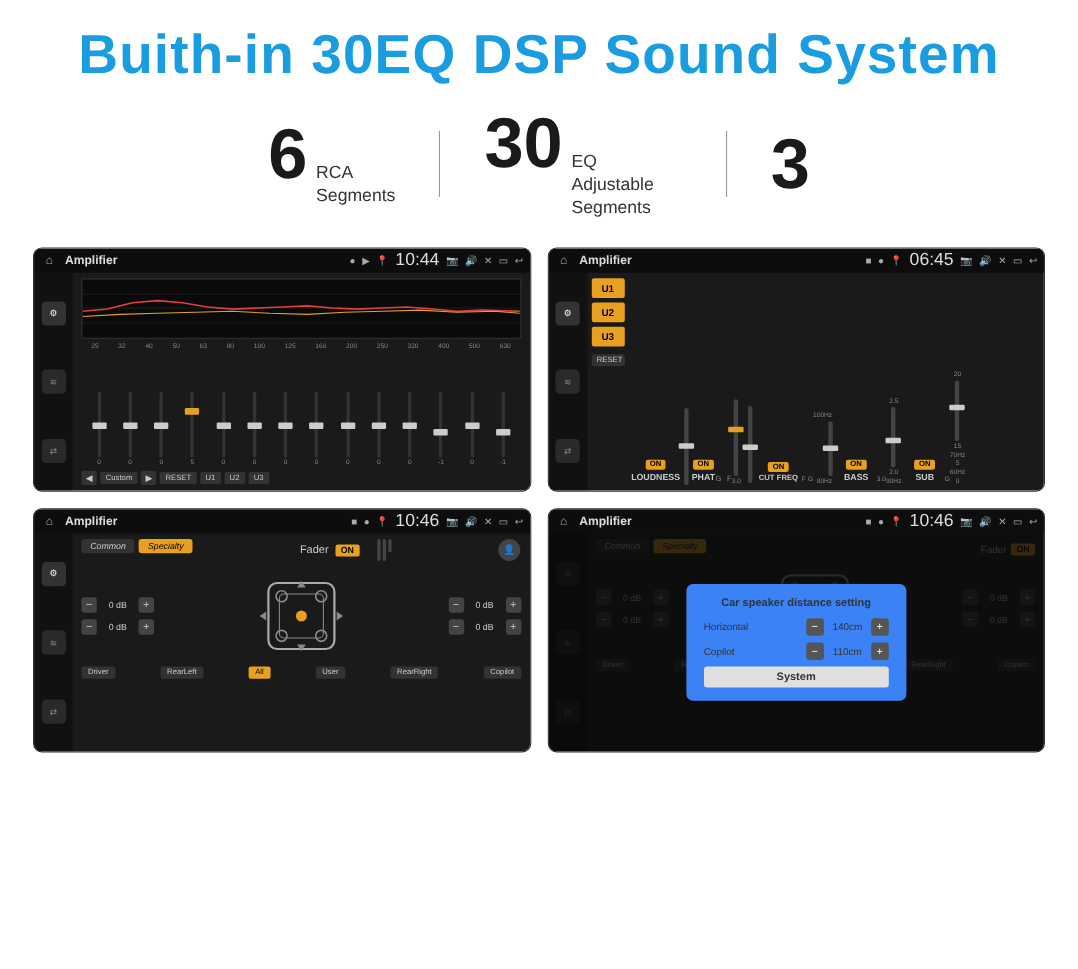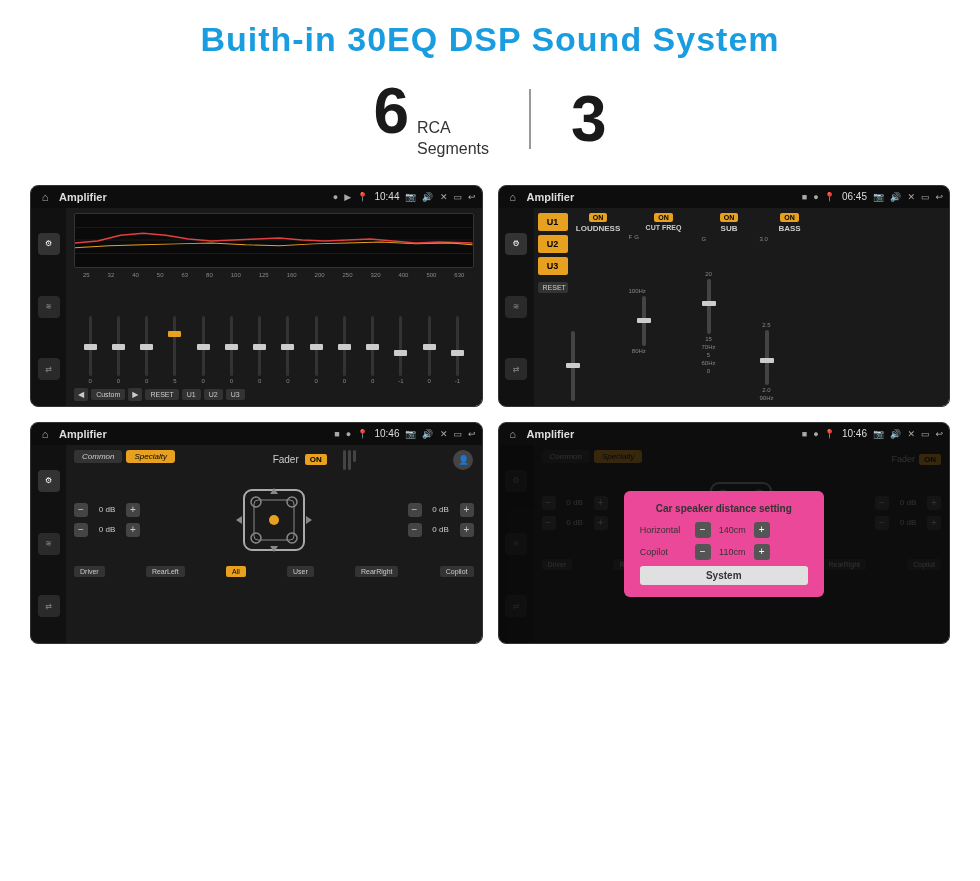--- a/index.html
+++ b/index.html
@@ -11,21 +11,21 @@
       overflow: hidden;
     }
 
     .page-container {
       width: 980px;
       padding: 20px 30px;
     }
 
     .main-title {
       text-align: center;
-      font-size: 34px;
+      font-size: 50px;
       font-weight: 900;
       color: #1a9de0;
       margin-bottom: 20px;
       letter-spacing: 1px;
     }
 
     .stats-row {
       display: flex;
       justify-content: center;
       align-items: center;
@@ -101,21 +101,21 @@
     }
 
     .status-label {
       font-size: 11px;
       color: #ddd;
       font-weight: bold;
       flex: 1;
     }
 
     .status-time {
-      font-size: 10px;
+      font-size: 16px;
       color: #ddd;
     }
 
     .status-icon-small {
       font-size: 9px;
       color: #aaa;
     }
 
     
     .eq-screen {
@@ -281,22 +281,21 @@
     }
 
     .crossover-channels {
       display: flex;
       gap: 3px;
       flex: 1;
     }
 
     .channel-col {
       display: flex;
-      flex-direction: column;
-      align-items: flex-start;
+      align-items: flex-end;
       width: 55px;
     }
 
     .channel-header {
       display: flex;
       flex-direction: column;
       align-items: center;
       margin-bottom: 3px;
       width: 100%;
     }
@@ -513,37 +512,38 @@
       right: 0;
       bottom: 0;
       background: rgba(0,0,0,0.5);
       display: flex;
       align-items: center;
       justify-content: center;
       z-index: 10;
     }
 
     .dialog-box {
-      background: #ec4899;
+      background: #3b82f6;
       border-radius: 6px;
       padding: 12px 16px;
       width: 200px;
     }
 
     .dialog-title {
       font-size: 10px;
       font-weight: bold;
       color: #333;
       text-align: center;
       margin-bottom: 8px;
     }
 
     .dialog-row {
       display: flex;
       align-items: center;
+      justify-content: space-between;
       margin-bottom: 6px;
     }
 
     .dialog-field-label {
       font-size: 9px;
       color: #333;
       width: 55px;
     }
 
     .dialog-value-control {
@@ -619,20 +619,27 @@
 
   <div class="stats-row">
     <div class="stat-item">
       <span class="stat-number">6</span>
       <span class="stat-desc">
         <span>RCA</span><br>
         <span>Segments</span>
       </span>
     </div>
     <div class="stat-divider"></div>
+    <div class="stat-item">
+      <span class="stat-number">30</span>
+      <span class="stat-desc">
+        <span>EQ Adjustable</span><br>
+        <span>Segments</span>
+      </span>
+    </div>
     <div class="stat-divider"></div>
     <div class="stat-item">
       <span class="stat-number">3</span>
     </div>
   </div>
 
   <div class="screens-grid">
 
     <div class="screen-wrapper">
       <div class="screen">
@@ -820,74 +827,98 @@
                 <div class="channel-header">
                   <div class="channel-on-badge">ON</div>
                   <div class="channel-name">LOUDNESS</div>
                 </div>
                 <div class="channel-slider-area">
                   <div class="vert-slider" style="height:70px;">
                     <div class="vert-slider-thumb" style="top:32px;"></div>
                   </div>
                 </div>
               </div>
+              <div class="channel-col">
+                <div class="channel-header">
+                  <div class="channel-on-badge">ON</div>
+                  <div class="channel-name">PHAT</div>
+                </div>
+                <div style="font-size:7px; color:#888; margin-bottom:2px; display:flex; gap:5px;">
+                  <span>G</span>
+                    <span>F</span>
+                </div>
+                <div class="channel-slider-area" style="flex-direction:row; gap:6px;">
+                  <div style="display:flex; flex-direction:column; align-items:center; font-size:6px; color:#888; gap:2px;">
+                    <div class="vert-slider" style="height:70px;">
+                      <div class="vert-slider-thumb" style="top:25px; background:#e8a020;"></div>
+                    </div>
+                    <span>3.0</span>
+                  </div>
+                  <div style="display:flex; flex-direction:column; align-items:center; font-size:6px; color:#888; gap:2px;">
+                    <div class="vert-slider" style="height:70px;">
+                      <div class="vert-slider-thumb" style="top:35px;"></div>
+                    </div>
+                    <span></span>
+                  </div>
+                </div>
+              </div>
               <div class="channel-col" style="width:70px;">
                 <div class="channel-header">
                   <div class="channel-on-badge">ON</div>
                   <div class="channel-name" style="font-size:7px;">CUT FREQ</div>
                 </div>
                 <div style="font-size:6px; color:#888; margin-bottom:2px; display:flex; gap:2px; justify-content:center;">
                   <span>F</span>
                     <span>G</span>
                 </div>
                 <div class="channel-slider-area" style="flex-direction:column; font-size:6px; color:#888; gap:2px;">
                   <span>100Hz</span>
                   <div class="vert-slider" style="height:50px;">
                     <div class="vert-slider-thumb" style="top:22px;"></div>
                   </div>
                   <span>80Hz</span>
+                </div>
+              </div>
+              <div class="channel-col" style="width:60px;">
+                <div class="channel-header">
+                  <div class="channel-on-badge">ON</div>
+                  <div class="channel-name">BASS</div>
+                </div>
+                <div style="font-size:6px; color:#888; margin-bottom:2px; display:flex; gap:4px; justify-content:center;">
+                  <span>3.0</span>
+                </div>
+                <div class="channel-slider-area" style="gap:4px;">
+                  <div style="display:flex; flex-direction:column; align-items:center; gap:2px; font-size:6px; color:#888;">
+                    <span>2.5</span>
+                    <div class="vert-slider" style="height:55px;">
+                      <div class="vert-slider-thumb" style="top:28px;"></div>
+                    </div>
+                    <span>2.0</span>
+                    <span>90Hz</span>
+                  </div>
                 </div>
               </div>
               <div class="channel-col">
                 <div class="channel-header">
                   <div class="channel-on-badge">ON</div>
                   <div class="channel-name">SUB</div>
                 </div>
                 <div style="font-size:6px; color:#888; margin-bottom:2px; display:flex; gap:4px; justify-content:center;">
                   <span>G</span>
                 </div>
                 <div class="channel-slider-area" style="flex-direction:column; gap:2px; align-items:center; font-size:6px; color:#888;">
                   <span>20</span>
                   <div class="vert-slider" style="height:55px;">
                     <div class="vert-slider-thumb" style="top:22px;"></div>
                   </div>
                   <span>15</span>
                   <span>70Hz</span>
                   <span>5</span>
                   <span>60Hz</span>
                   <span>0</span>
-                </div>
-              </div>
-              <div class="channel-col" style="width:60px;">
-                <div class="channel-header">
-                  <div class="channel-on-badge">ON</div>
-                  <div class="channel-name">BASS</div>
-                </div>
-                <div style="font-size:6px; color:#888; margin-bottom:2px; display:flex; gap:4px; justify-content:center;">
-                  <span>3.0</span>
-                </div>
-                <div class="channel-slider-area" style="gap:4px;">
-                  <div style="display:flex; flex-direction:column; align-items:center; gap:2px; font-size:6px; color:#888;">
-                    <span>2.5</span>
-                    <div class="vert-slider" style="height:55px;">
-                      <div class="vert-slider-thumb" style="top:28px;"></div>
-                    </div>
-                    <span>2.0</span>
-                    <span>90Hz</span>
-                  </div>
                 </div>
               </div>
             </div>
           </div>
         </div>
       </div>
     </div>
 
     <div class="screen-wrapper">
       <div class="screen">

